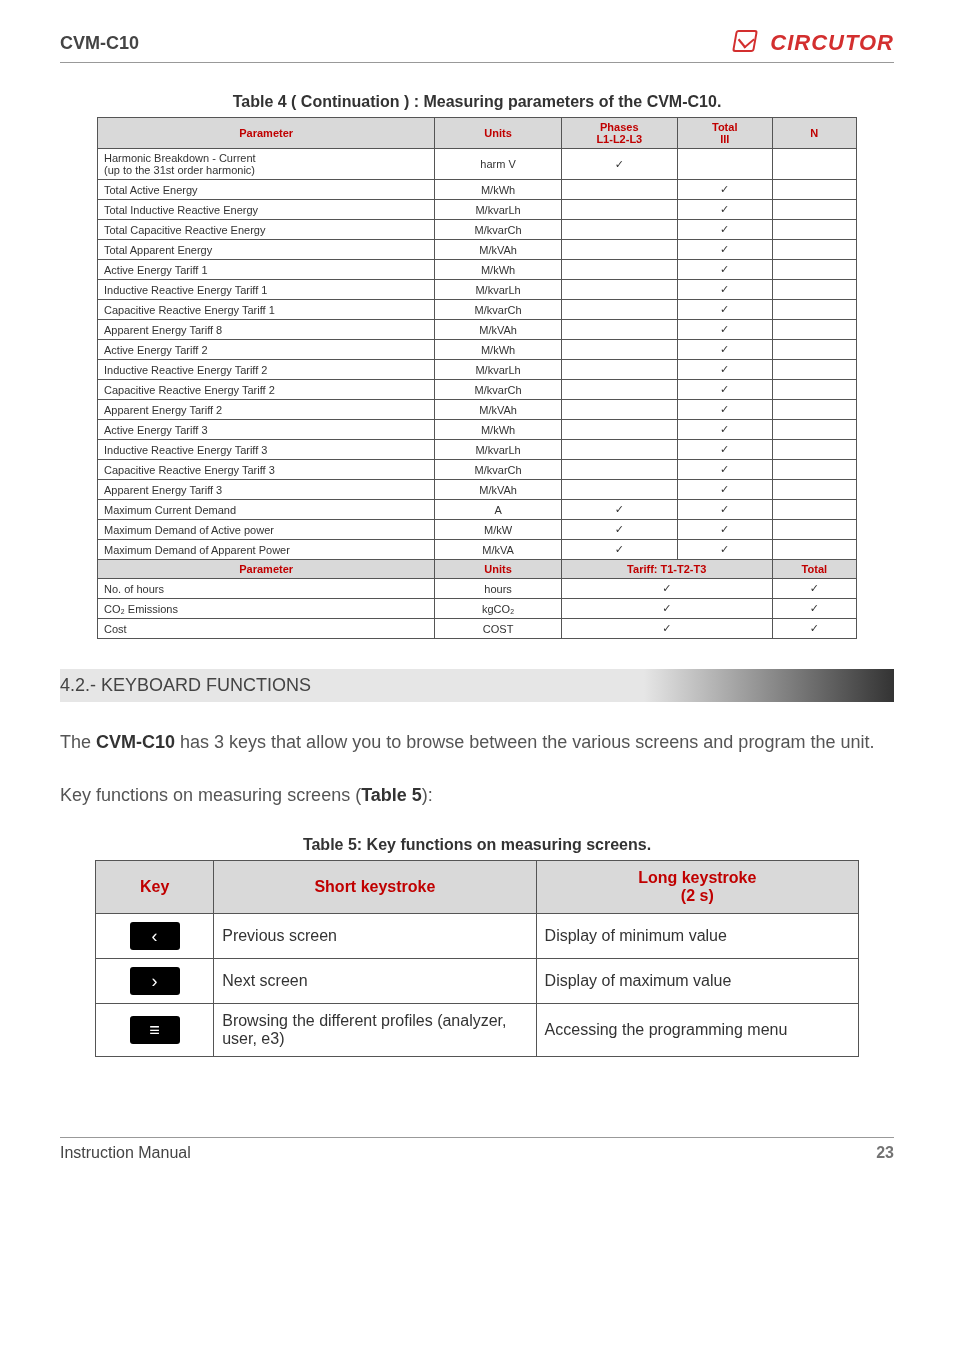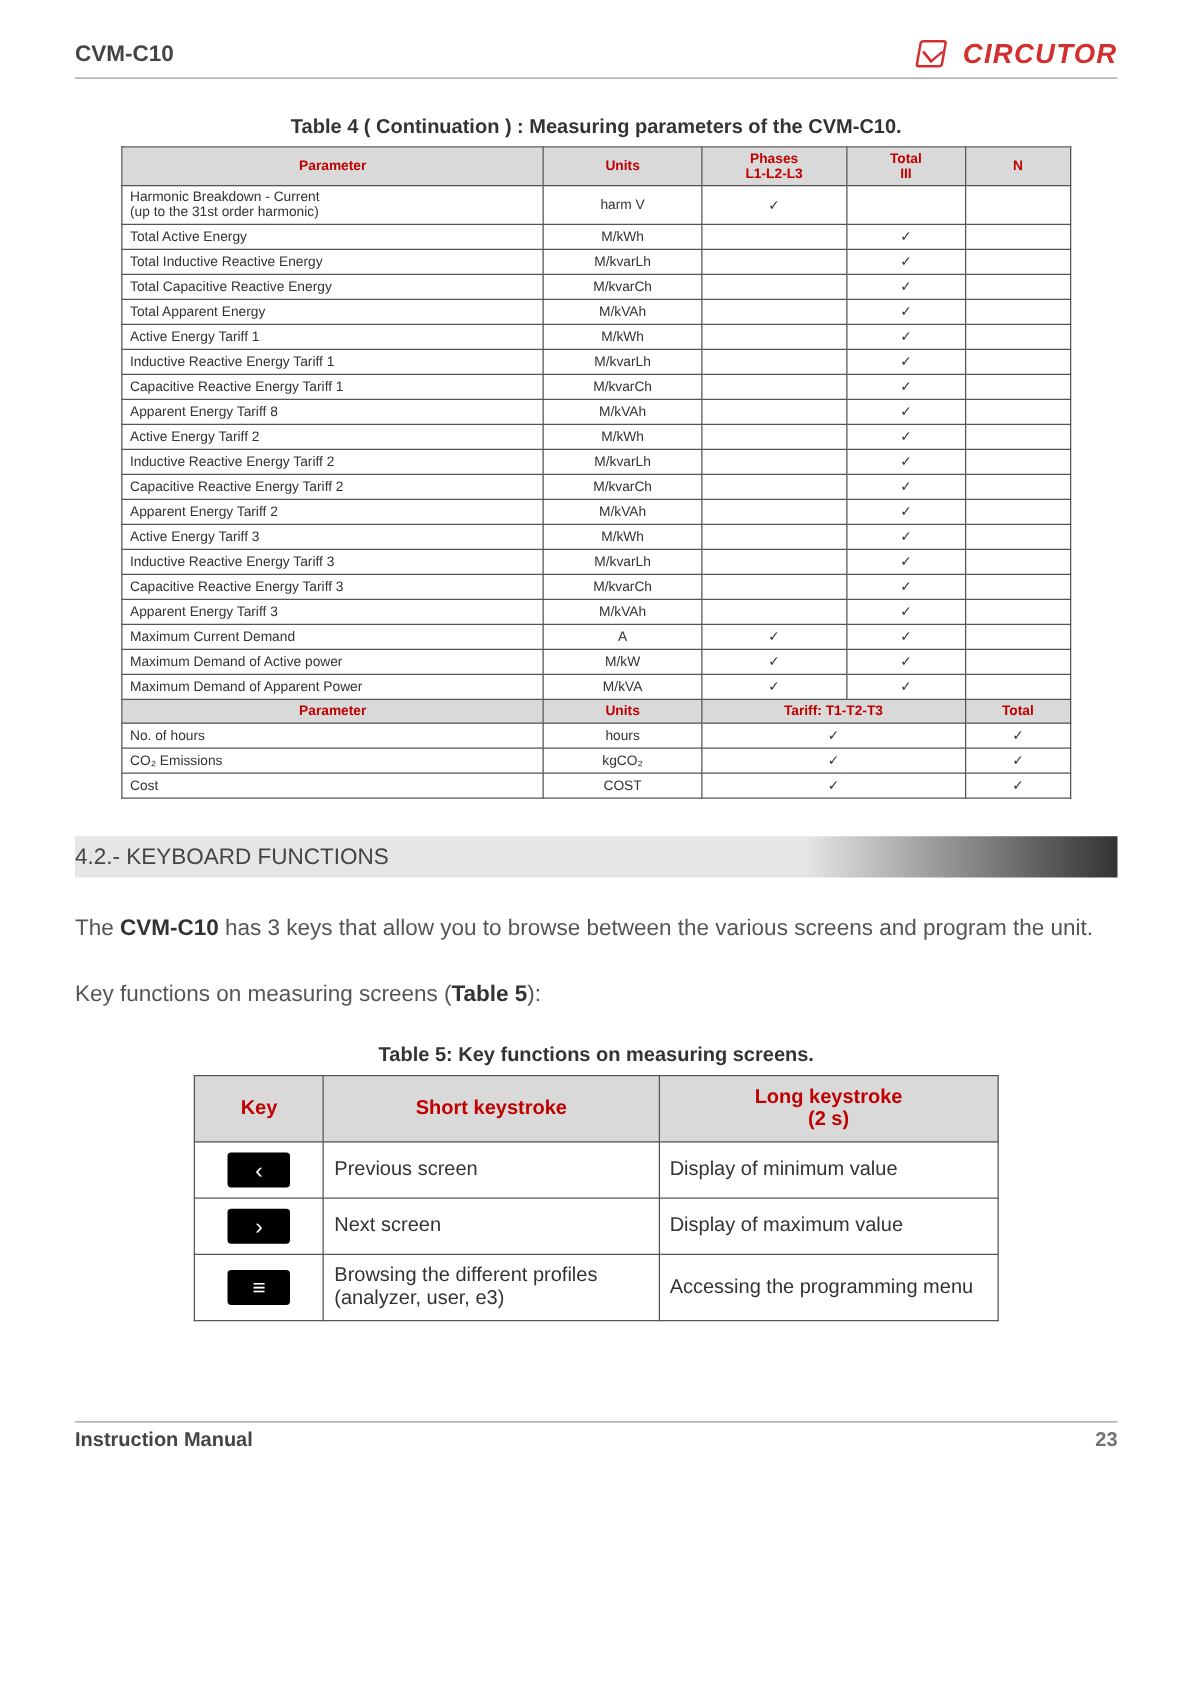--- a/index.html
+++ b/index.html
@@ -13,21 +13,21 @@
   }
   .header-row {
     display: flex;
     justify-content: space-between;
     align-items: center;
     border-bottom: 1px solid #999;
     padding-bottom: 6px;
     margin-bottom: 30px;
   }
   .header-left { font-weight: bold; font-size: 18px; color: #444; }
-  .logo { display: flex; align-items: center; gap: 14px; }
+  .logo { display: flex; align-items: flex-start; gap: 14px; }
   .logo-text {
     font-family: "Arial Black", Arial, sans-serif;
     font-weight: 900;
     font-style: italic;
     color: #d32f2f;
     font-size: 22px;
     letter-spacing: 1px;
   }
   .logo-icon {
     width: 22px; height: 22px;
@@ -81,21 +81,21 @@
   .body-text {
     font-size: 18px;
     color: #555;
     margin: 28px 0;
     line-height: 1.4;
   }
   .body-text b { color: #333; }
   table.keys {
     border-collapse: collapse;
     margin: 0 auto;
-    width: 644px;
+    width: 764px;
     font-size: 16px;
   }
   table.keys th, table.keys td {
     border: 1px solid #555;
     padding: 8px;
   }
   table.keys th {
     background: #d9d9d9;
     color: #c00000;
     font-weight: bold;
@@ -113,21 +113,21 @@
     font-size: 18px;
   }
   .footer {
     display: flex;
     justify-content: space-between;
     border-top: 1px solid #999;
     margin-top: 80px;
     padding-top: 6px;
     font-size: 16px;
   }
-  .footer-left { font-weight: bold; color: #444; }
+  .footer-left { font-weight: normal; color: #444; }
   .footer-right { font-weight: bold; color: #737373; }
 </style>
 </head>
 <body>
 
 <div class="header-row">
   <div class="header-left">CVM-C10</div>
   <div class="logo">
     <span class="logo-icon"></span>
     <span class="logo-text">CIRCUTOR</span>

